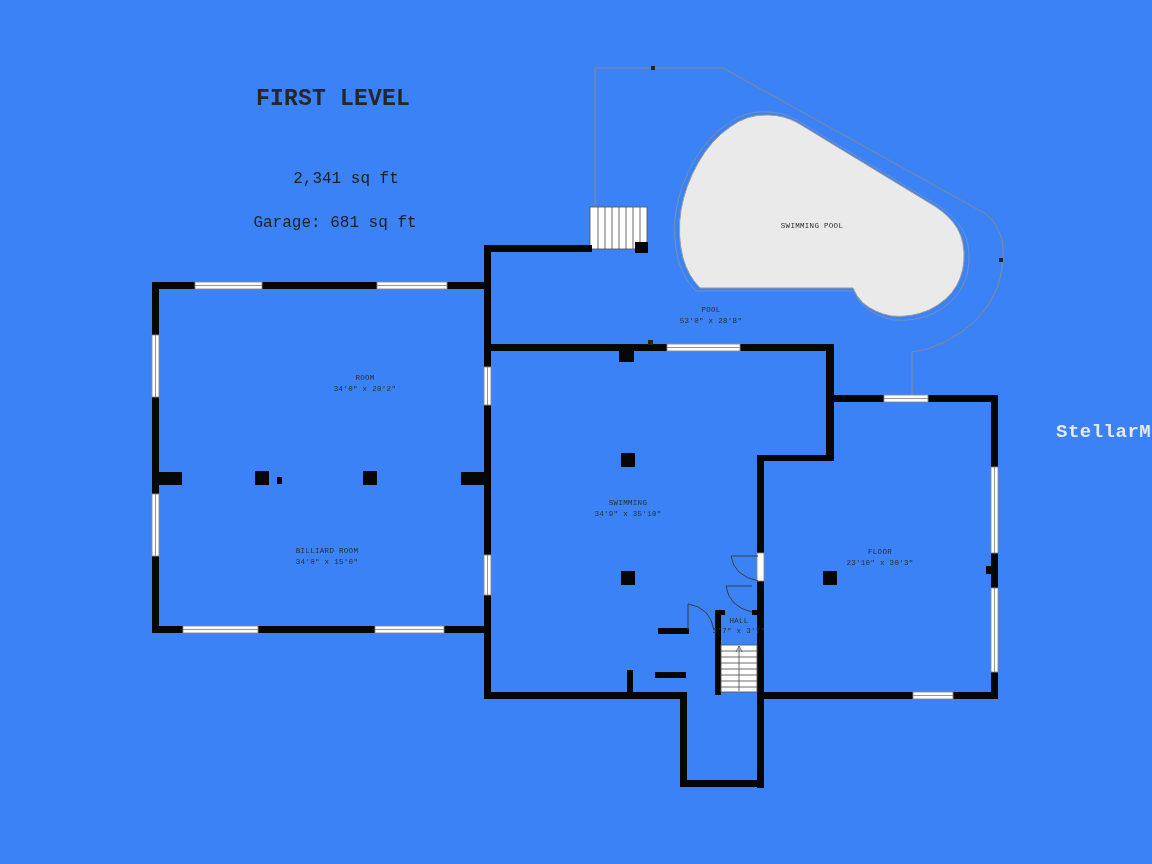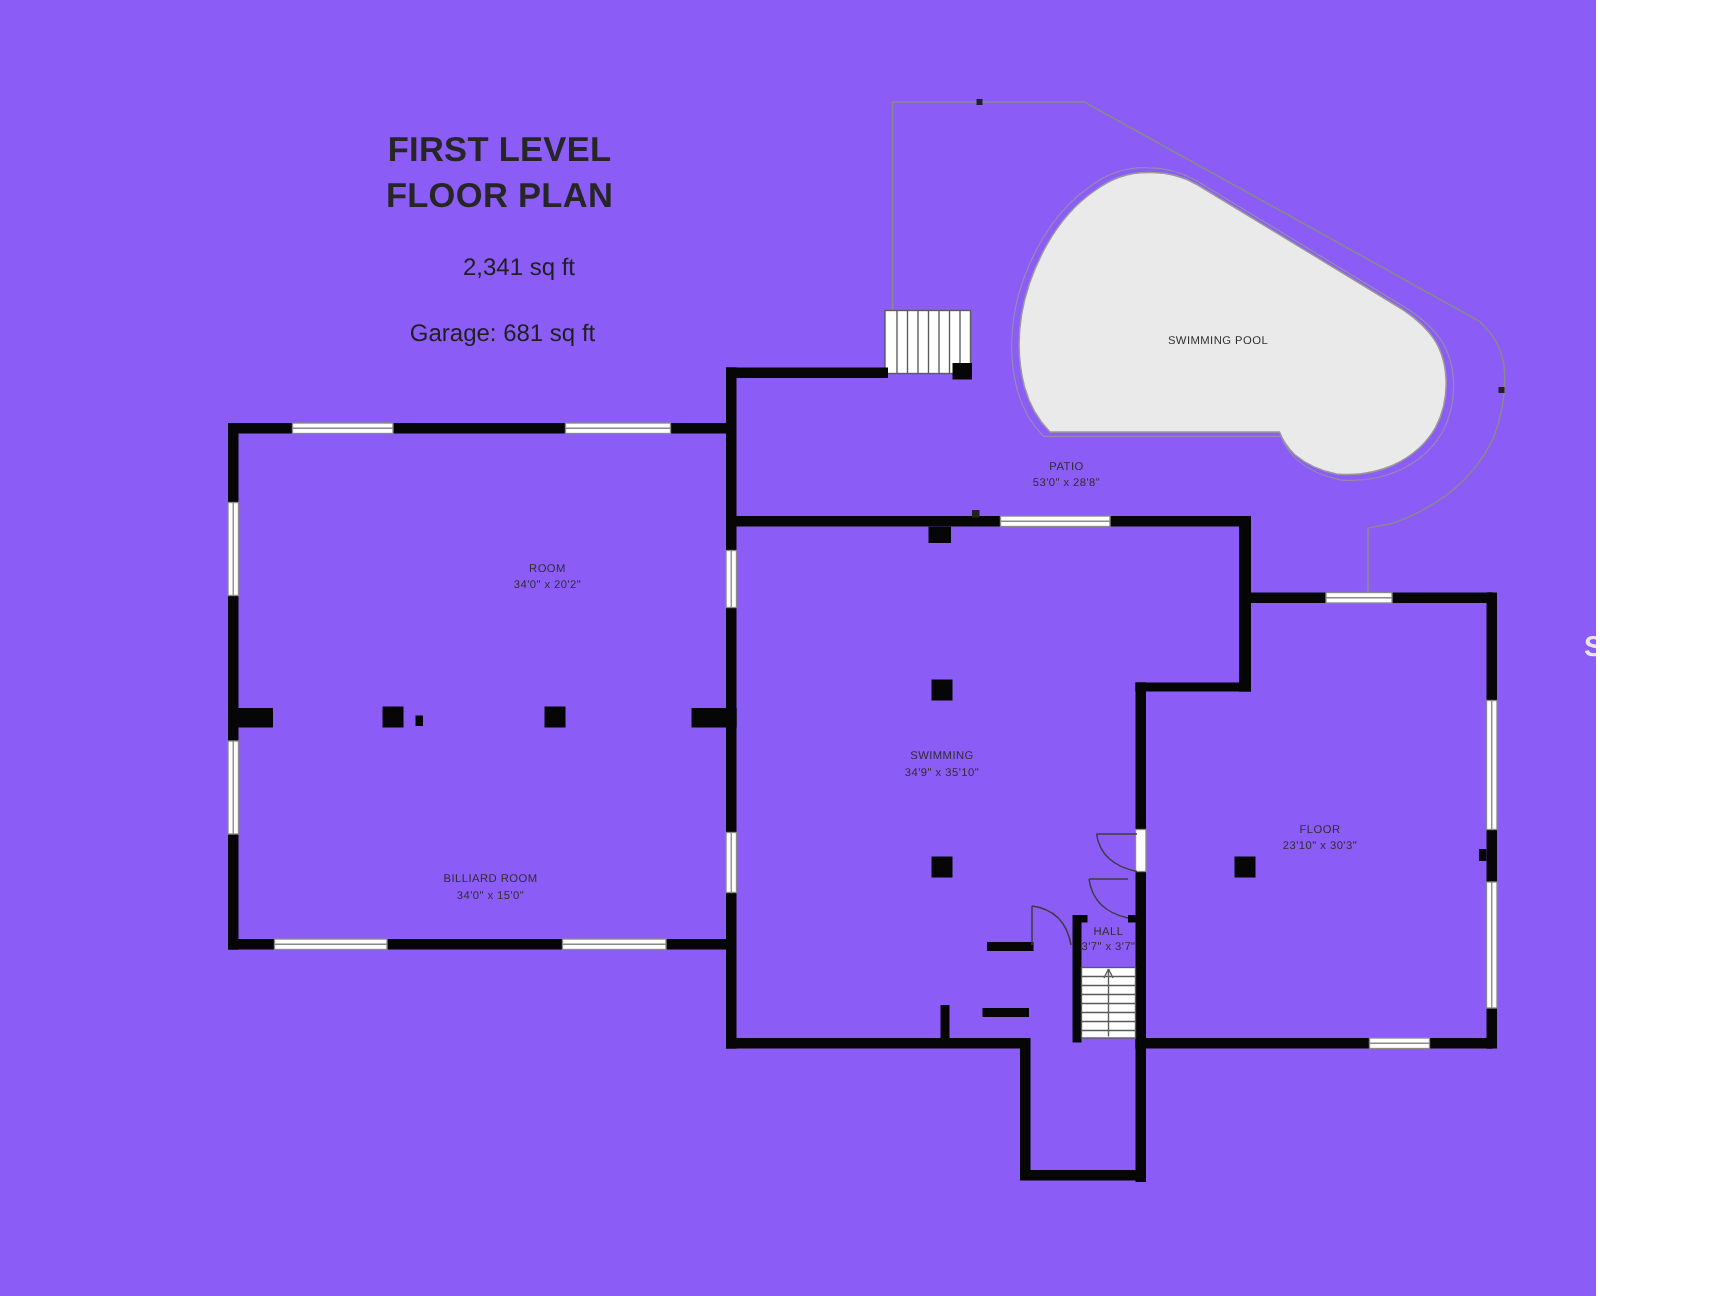--- a/index.html
+++ b/index.html
@@ -1,17 +1,17 @@
 <!DOCTYPE html>
 <html style="--wall: #060606; --line: #8a8a8a; --pool_fill: #eaeaea; --pool_outline: #999999; --text: #2e2e2e; --watermark: #e8e8e8;"><head>
 <meta charset="utf-8">
 <style>
   html,body{margin:0;padding:0;background:#fff;}
-  .canvas{position:relative;width:1064px;height:864px;background:#8b5cf6;overflow:hidden;
-          font-family:Liberation Sans, sans-serif;}
+  .canvas{position:relative;width:1152px;height:864px;background:#3b82f6;overflow:hidden;
+          font-family:Liberation Mono, monospace;}
   svg.plan{position:absolute;left:0;top:0;}
   .wall rect{fill:var(--wall,#060606);}
   .thin{fill:none;stroke:var(--line,#8a8a8a);stroke-width:1;}
   .win{fill:#fff;stroke:var(--line,#8a8a8a);stroke-width:0.9;}
   .winline{stroke:var(--line,#8a8a8a);stroke-width:0.9;}
   .pool-main{fill:var(--pool_fill,#eaeaea);stroke:var(--pool_outline,#999);stroke-width:1;}
   .pool-outer{fill:none;stroke:var(--pool_outline,#999);stroke-width:0.8;opacity:.75;}
   .stair rect{fill:#fff;stroke:#5a5a5a;stroke-width:0.9;}
   .stair line{stroke:#5a5a5a;stroke-width:0.9;}
   .door{fill:none;stroke:#3c3c3c;stroke-width:1;}
@@ -176,37 +176,36 @@
 
     <g class="tick">
       <rect x="651" y="66" width="4" height="4"></rect>
       <rect x="999" y="258" width="4" height="4"></rect>
       <rect x="648" y="340" width="5" height="5"></rect>
     </g>
   </svg>
 
   <div class="title" style="left:333px;top:84px;">
     <div>FIRST LEVEL</div>
-    <div>FLOOR PLAN</div>
   </div>
   <div class="subtle" style="left:346px;top:170px;">2,341 sq ft</div>
   <div class="subtle" style="left:335px;top:204px;margin-top:10px;">Garage: 681 sq ft</div>
 
   <div class="lbl" style="left:812px;top:221px;text-align:center;">
     <div class="nm">SWIMMING POOL</div>
   </div>
   <div class="lbl" style="left:711px;top:305px;">
-    <div class="nm">PATIO</div>
+    <div class="nm">POOL</div>
     <div>53'0" x 28'8"</div>
   </div>
   <div class="lbl" style="left:325px;top:373px;margin-left:40px;">
     <div class="nm">ROOM</div>
     <div>34'0" x 20'2"</div>
   </div>
-  <div class="lbl" style="left:327px;top:546px;margin-top:34px;">
+  <div class="lbl" style="left:327px;top:546px;">
     <div class="nm">BILLIARD ROOM</div>
     <div>34'0" x 15'0"</div>
   </div>
   <div class="lbl" style="left:628px;top:498px;">
     <div class="nm">SWIMMING</div>
     <div>34'9" x 35'10"</div>
   </div>
   <div class="lbl" style="left:880px;top:547px;">
     <div class="nm">FLOOR</div>
     <div>23'10" x 30'3"</div>

